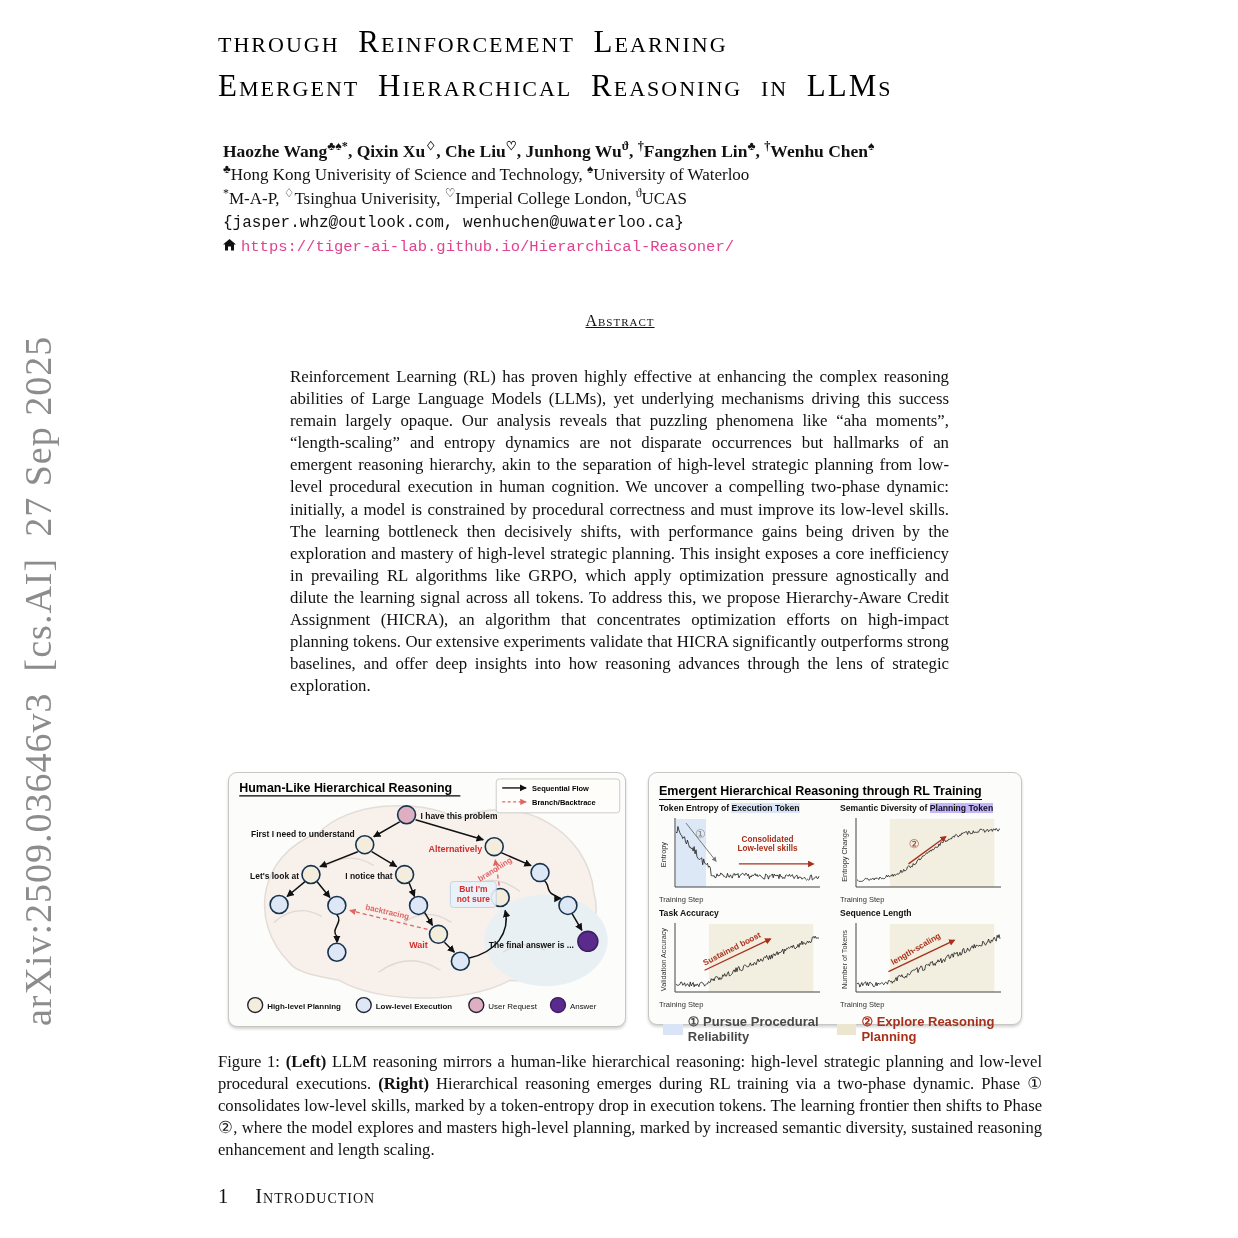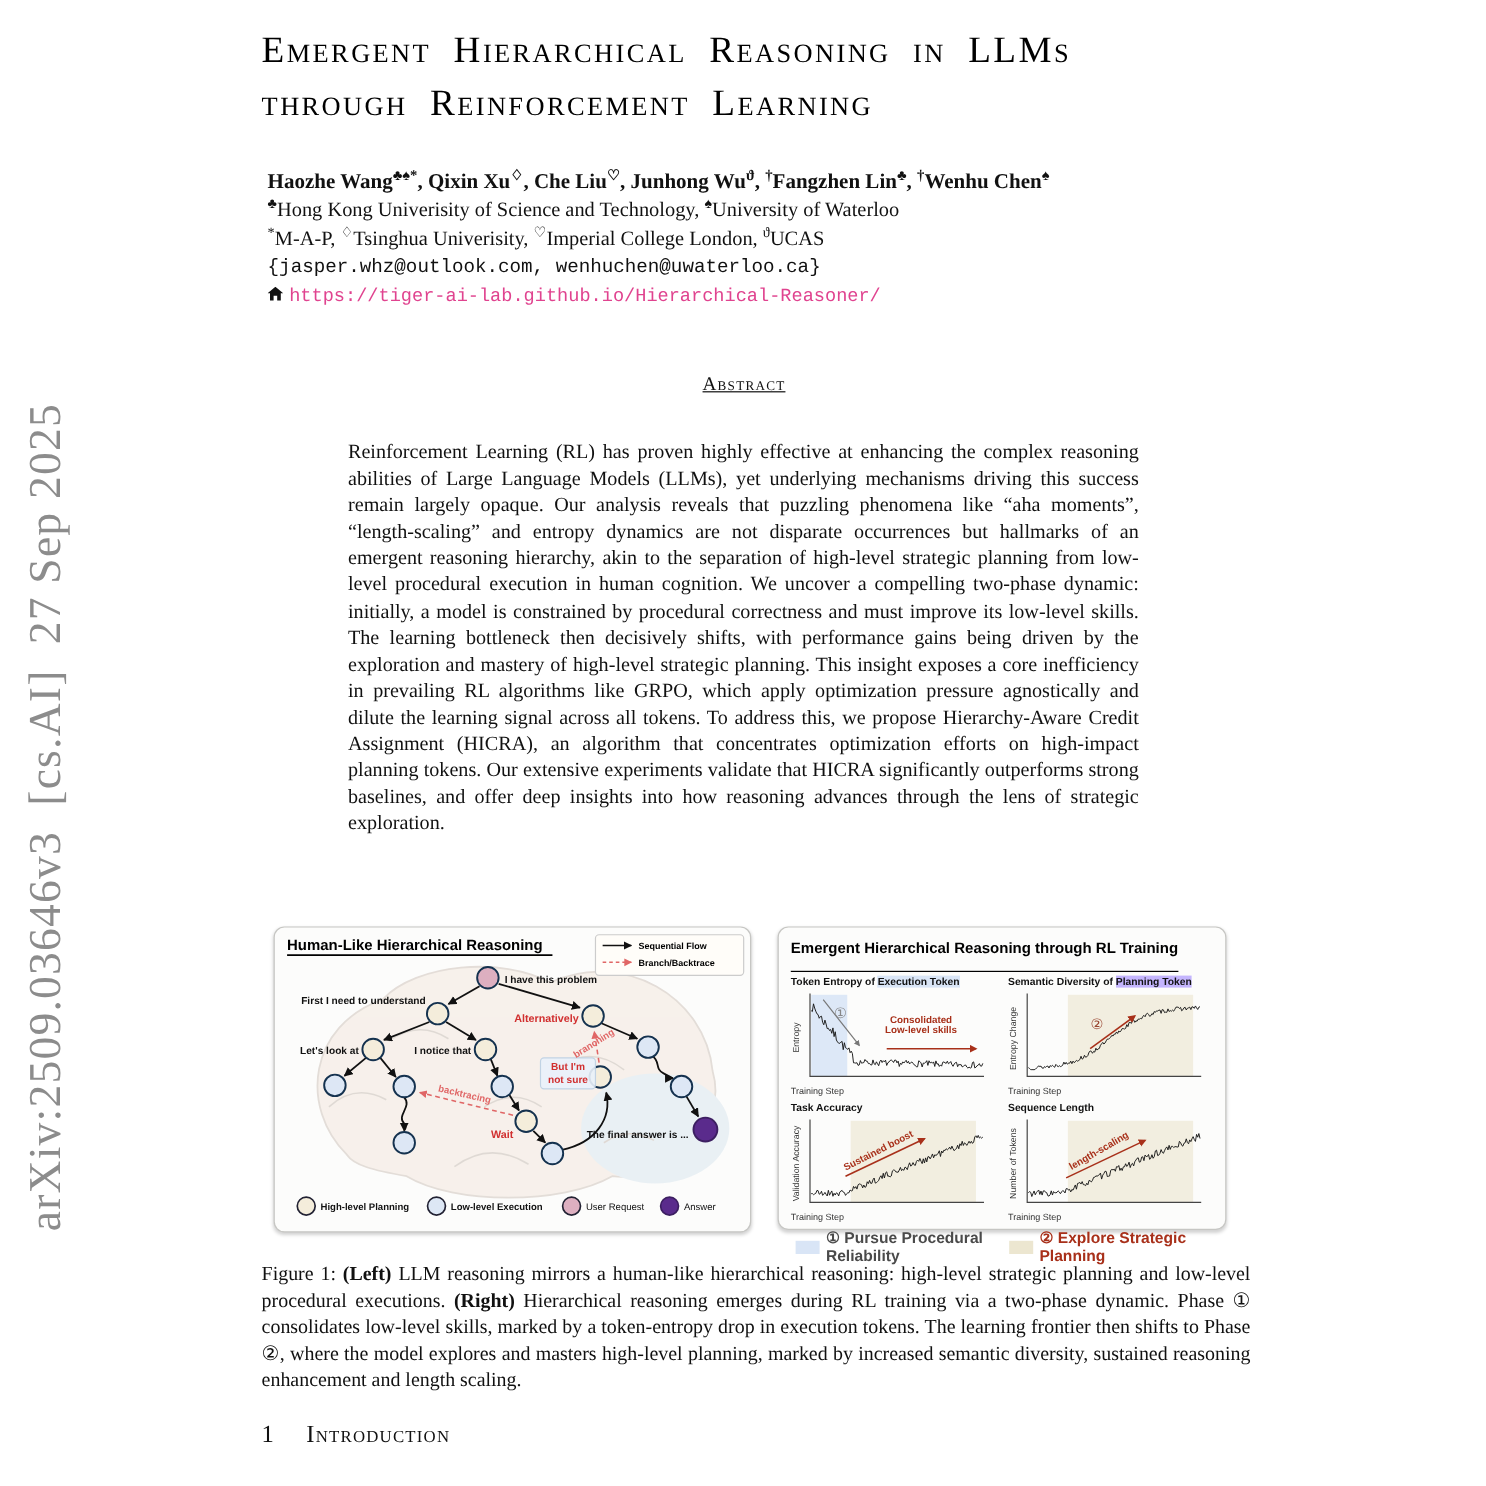--- a/index.html
+++ b/index.html
@@ -34,21 +34,21 @@
     font-size:16.8px;line-height:22.1px;text-align:justify;}
 
   
   .figure{position:absolute;left:228px;top:772px;width:794px;display:flex;gap:22px;}
   .panel{background:#fcfcfb;border:1.5px solid #c6c6c3;border-radius:9px;
     box-shadow:0 2px 3px rgba(0,0,0,.18);}
   .panel-left{width:398px;height:253px;}
   .panel-right{width:374px;height:253px;padding:8px 10px 0 10px;box-sizing:border-box;
     font-family:"Liberation Sans",sans-serif;}
   .rp-title{font-size:12.5px;font-weight:bold;color:#000;border-bottom:1.6px solid #000;
-    display:inline-block;padding-bottom:12px;margin-bottom:3px;}
+    display:inline-block;padding-bottom:1px;margin-bottom:3px;}
   .charts-grid{display:grid;grid-template-columns:173px 173px;grid-column-gap:8px;grid-row-gap:2px;}
   .chart{display:flex;flex-direction:column;align-items:flex-start;}
   .chart-title{font-size:8.6px;font-weight:bold;color:#111;height:12px;white-space:nowrap;}
   .chart-body{display:flex;align-items:center;}
   .ylab{writing-mode:vertical-rl;transform:rotate(180deg);font-size:7.3px;color:#333;width:11px;text-align:center;}
   .xlab{font-size:7.5px;color:#333;height:11px;}
   .rp-legend{display:flex;justify-content:space-between;align-items:center;margin-top:3px;padding:0 4px;}
   .rp-legend-item{display:flex;align-items:center;gap:5px;font-size:13px;font-weight:bold;}
   .rp-swatch{width:26px;height:11px;display:inline-block;}
 
@@ -64,22 +64,22 @@
   svg text{font-family:"Liberation Sans",sans-serif;}
 </style>
 </head>
 <body>
 
 <div id="page">
 
   <div class="watermark">arXiv:2509.03646v3  [cs.AI]  27 Sep 2025</div>
 
   <div class="title-block">
+    <div class="title-line">through Reinforcement Learning</div>
     <div class="title-line">Emergent Hierarchical Reasoning in LLMs</div>
-    <div class="title-line">through Reinforcement Learning</div>
   </div>
 
   <div class="authors-block">
     <div class="author-line"><span>Haozhe Wang</span><sup>♣♠*</sup><span>, </span><span>Qixin Xu</span><sup>♢</sup><span>, </span><span>Che Liu</span><sup>♡</sup><span>, </span><span>Junhong Wu</span><sup>ϑ</sup><span>, </span><sup>†</sup><span>Fangzhen Lin</span><sup>♣</sup><span>, </span><sup>†</sup><span>Wenhu Chen</span><sup>♠</sup></div>
     <div class="affil-line"><sup>♣</sup><span>Hong Kong Univerisity of Science and Technology, </span><sup>♠</sup><span>University of Waterloo</span></div>
     <div class="affil-line"><sup>*</sup><span>M-A-P, </span><sup>♢</sup><span>Tsinghua Univerisity, </span><sup>♡</sup><span>Imperial College London, </span><sup>ϑ</sup><span>UCAS</span></div>
     <div class="email-line">{jasper.whz@outlook.com, wenhuchen@uwaterloo.ca}</div>
     <div class="url-line">
       <span>
         <svg width="13" height="12" viewBox="0 0 13 12">
@@ -289,21 +289,21 @@
           <div class="xlab">Training Step</div>
         </div>
       </div>
       <div class="rp-legend">
         <div class="rp-legend-item">
           <span class="rp-swatch" style="background: rgb(217, 229, 246);"></span>
           <span class="lbl" style="color: rgb(74, 74, 74);">① Pursue Procedural Reliability</span>
         </div>
         <div class="rp-legend-item">
           <span class="rp-swatch" style="background: rgb(236, 230, 208);"></span>
-          <span class="lbl" style="color: rgb(168, 48, 26);">② Explore Strategic Planning</span>
+          <span class="lbl" style="color: rgb(168, 48, 26);">② Explore Reasoning Planning</span>
         </div>
       </div>
     </div>
   </div>
 
   <div class="caption"><span>Figure 1: </span><span style="font-weight: bold;">(Left)</span><span> LLM reasoning mirrors a human-like hierarchical reasoning: high-level strategic planning and low-level procedural executions. </span><span style="font-weight: bold;">(Right)</span><span> Hierarchical reasoning emerges during RL training via a two-phase dynamic. Phase ① consolidates low-level skills, marked by a token-entropy drop in execution tokens. The learning frontier then shifts to Phase ②, where the model explores and masters high-level planning, marked by increased semantic diversity, sustained reasoning enhancement and length scaling.</span></div>
 
   <div class="section-head">
     <span class="section-num">1</span><span class="section-title">Introduction</span>
   </div>

